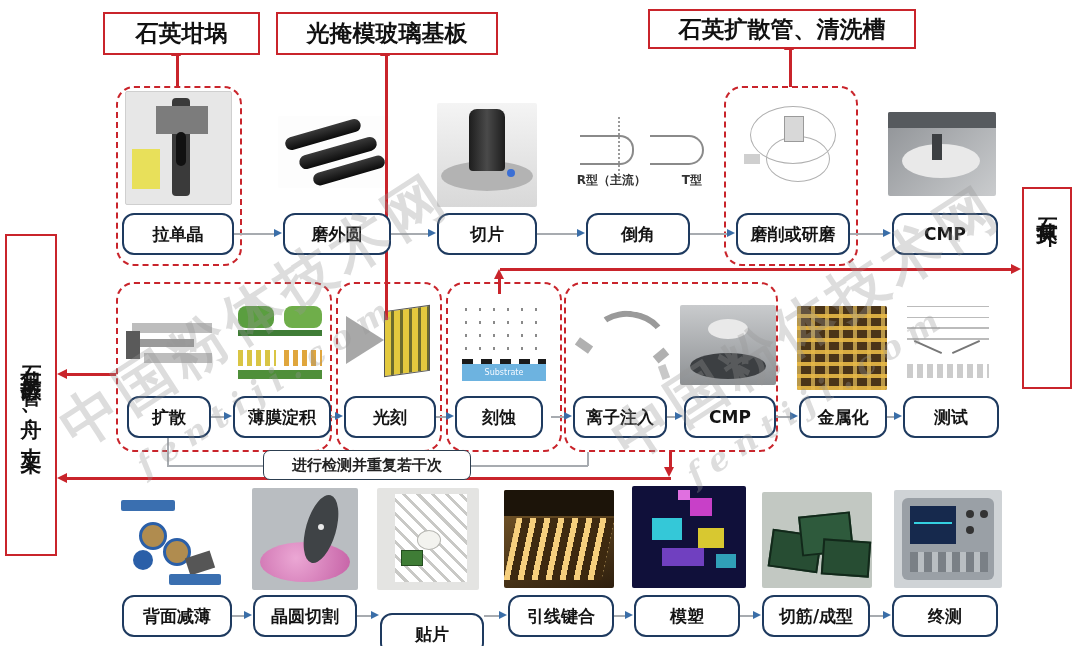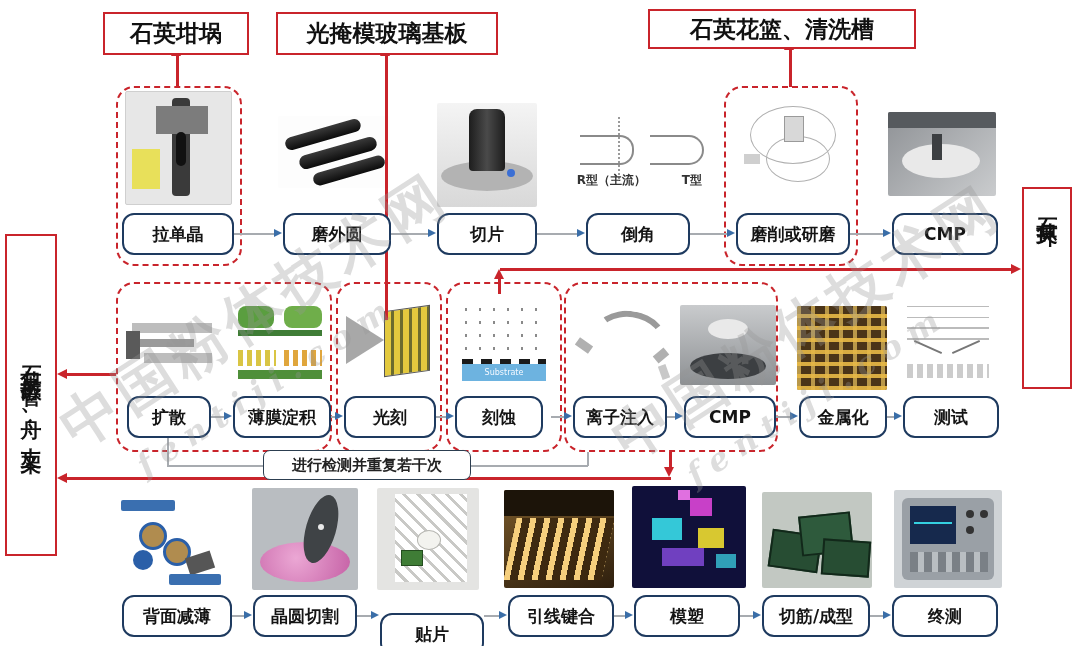--- a/index.html
+++ b/index.html
@@ -30,23 +30,23 @@
   .wm{position:absolute;z-index:8;pointer-events:none;white-space:nowrap;
       color:rgba(150,150,150,0.32);font-weight:bold;transform-origin:left bottom;
       font-family:"DejaVu Serif","Liberation Serif",serif;}
   .tinylab{position:absolute;font-size:12px;color:#333;text-align:right;z-index:4;}
 </style>
 </head>
 <body>
 
 <div id="canvas">
 
-  <div class="callout" style="left:103px;top:12px;width:146px;height:43px;">石英坩埚</div>
+  <div class="callout" style="left:103px;top:12px;width:157px;height:43px;">石英坩埚</div>
   <div class="callout" style="left:276px;top:12px;width:222px;height:43px;">光掩模玻璃基板</div>
-  <div class="callout" style="left:648px;top:9px;width:268px;height:40px;">石英花篮、清洗槽</div>
+  <div class="callout" style="left:648px;top:9px;width:268px;height:40px;">石英扩散管、清洗槽</div>
   <div class="callout vtext" style="left:1022px;top:187px;width:50px;height:202px;justify-content:flex-start;padding-top:12px;">石英环</div>
   <div class="callout vtext" style="left:5px;top:234px;width:52px;height:322px;">石英扩散管、舟、支架</div>
 
   <div class="dgroup" style="left:116px;top:86px;width:126px;height:180px;"></div>
   <div class="dgroup" style="left:724px;top:86px;width:134px;height:180px;"></div>
   <div class="dgroup" style="left:116px;top:282px;width:216px;height:170px;"></div>
   <div class="dgroup" style="left:336px;top:282px;width:106px;height:170px;"></div>
   <div class="dgroup" style="left:446px;top:282px;width:116px;height:170px;"></div>
   <div class="dgroup" style="left:564px;top:282px;width:214px;height:170px;"></div>
 

